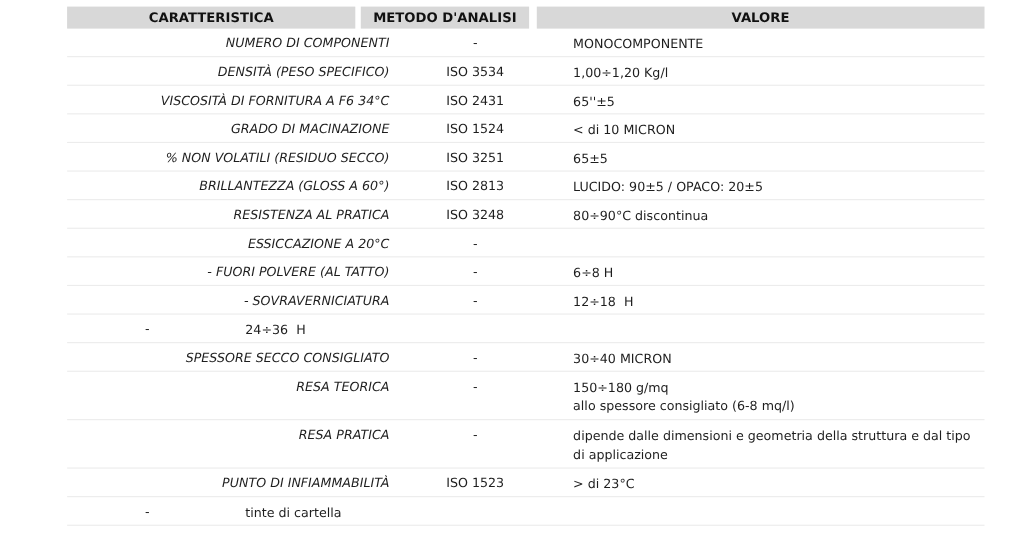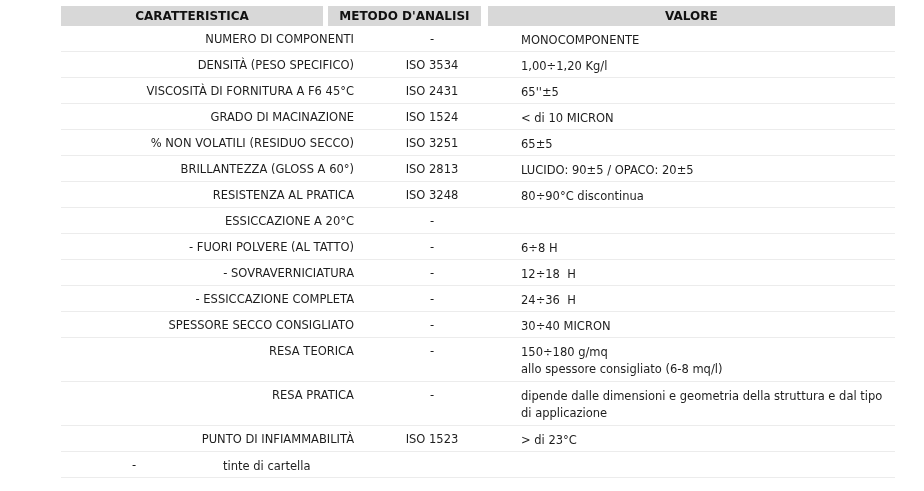--- a/index.html
+++ b/index.html
@@ -8,21 +8,21 @@
   .table { position: absolute; left: 61px; top: 6px; width: 834px; }
   .hdr { display: flex; height: 20px; }
   .hdr > div { background: #d8d8d8; font-weight: bold; font-size: 12px; line-height: 20px;
                text-align: center; color: #111; }
   .h1 { width: 278px; margin-right: 5px; }
   .h2 { width: 162px; margin-right: 7px; }
   .h3 { width: 432px; }
   .row { display: flex; border-bottom: 1px solid #ececec; font-size: 11.5px; }
   .row.single { height: 25px; }
   .row.double { height: 43px; }
-  .c1 { width: 293px; margin-right: 5px; text-align: right; padding-top: 6px; box-sizing: border-box; padding-right: 0; }
+  .c1 { width: 293px; margin-right: 5px; text-align: right; font-style: italic; padding-top: 6px; box-sizing: border-box; padding-right: 0; }
   .c2 { width: 146px; margin-right: 7px; text-align: center; padding-top: 6px; box-sizing: border-box; }
   .c3 { width: 383px; padding-left: 9px; padding-top: 6px; box-sizing: border-box; line-height: 17px; }
   .c1, .c2 { line-height: 15px; }
   .c3 .l2 { display: block; }
 </style>
 </head>
 <body>
 
 <div class="table">
   <div class="hdr">
@@ -35,21 +35,21 @@
     <div class="c1">NUMERO DI COMPONENTI</div>
     <div class="c2">-</div>
     <div class="c3"><span>MONOCOMPONENTE</span></div>
   </div>
   <div class="row single">
     <div class="c1">DENSITÀ (PESO SPECIFICO)</div>
     <div class="c2">ISO 3534</div>
     <div class="c3"><span>1,00÷1,20 Kg/l</span></div>
   </div>
   <div class="row single">
-    <div class="c1">VISCOSITÀ DI FORNITURA A F6 45°C</div>
+    <div class="c1">VISCOSITÀ DI FORNITURA A F6 34°C</div>
     <div class="c2">ISO 2431</div>
     <div class="c3"><span>65''±5</span></div>
   </div>
   <div class="row single">
     <div class="c1">GRADO DI MACINAZIONE</div>
     <div class="c2">ISO 1524</div>
     <div class="c3"><span>&lt; di 10 MICRON</span></div>
   </div>
   <div class="row single">
     <div class="c1">% NON VOLATILI (RESIDUO SECCO)</div>
@@ -75,21 +75,20 @@
     <div class="c1">- FUORI POLVERE (AL TATTO)</div>
     <div class="c2">-</div>
     <div class="c3"><span>6÷8 H</span></div>
   </div>
   <div class="row single">
     <div class="c1">- SOVRAVERNICIATURA</div>
     <div class="c2">-</div>
     <div class="c3"><span style="white-space:pre">12÷18  H</span></div>
   </div>
   <div class="row single">
-    <div class="c1">- ESSICCAZIONE COMPLETA</div>
     <div class="c2">-</div>
     <div class="c3"><span style="white-space:pre">24÷36  H</span></div>
   </div>
   <div class="row single">
     <div class="c1">SPESSORE SECCO CONSIGLIATO</div>
     <div class="c2">-</div>
     <div class="c3"><span>30÷40 MICRON</span></div>
   </div>
   <div class="row double">
     <div class="c1">RESA TEORICA</div>

